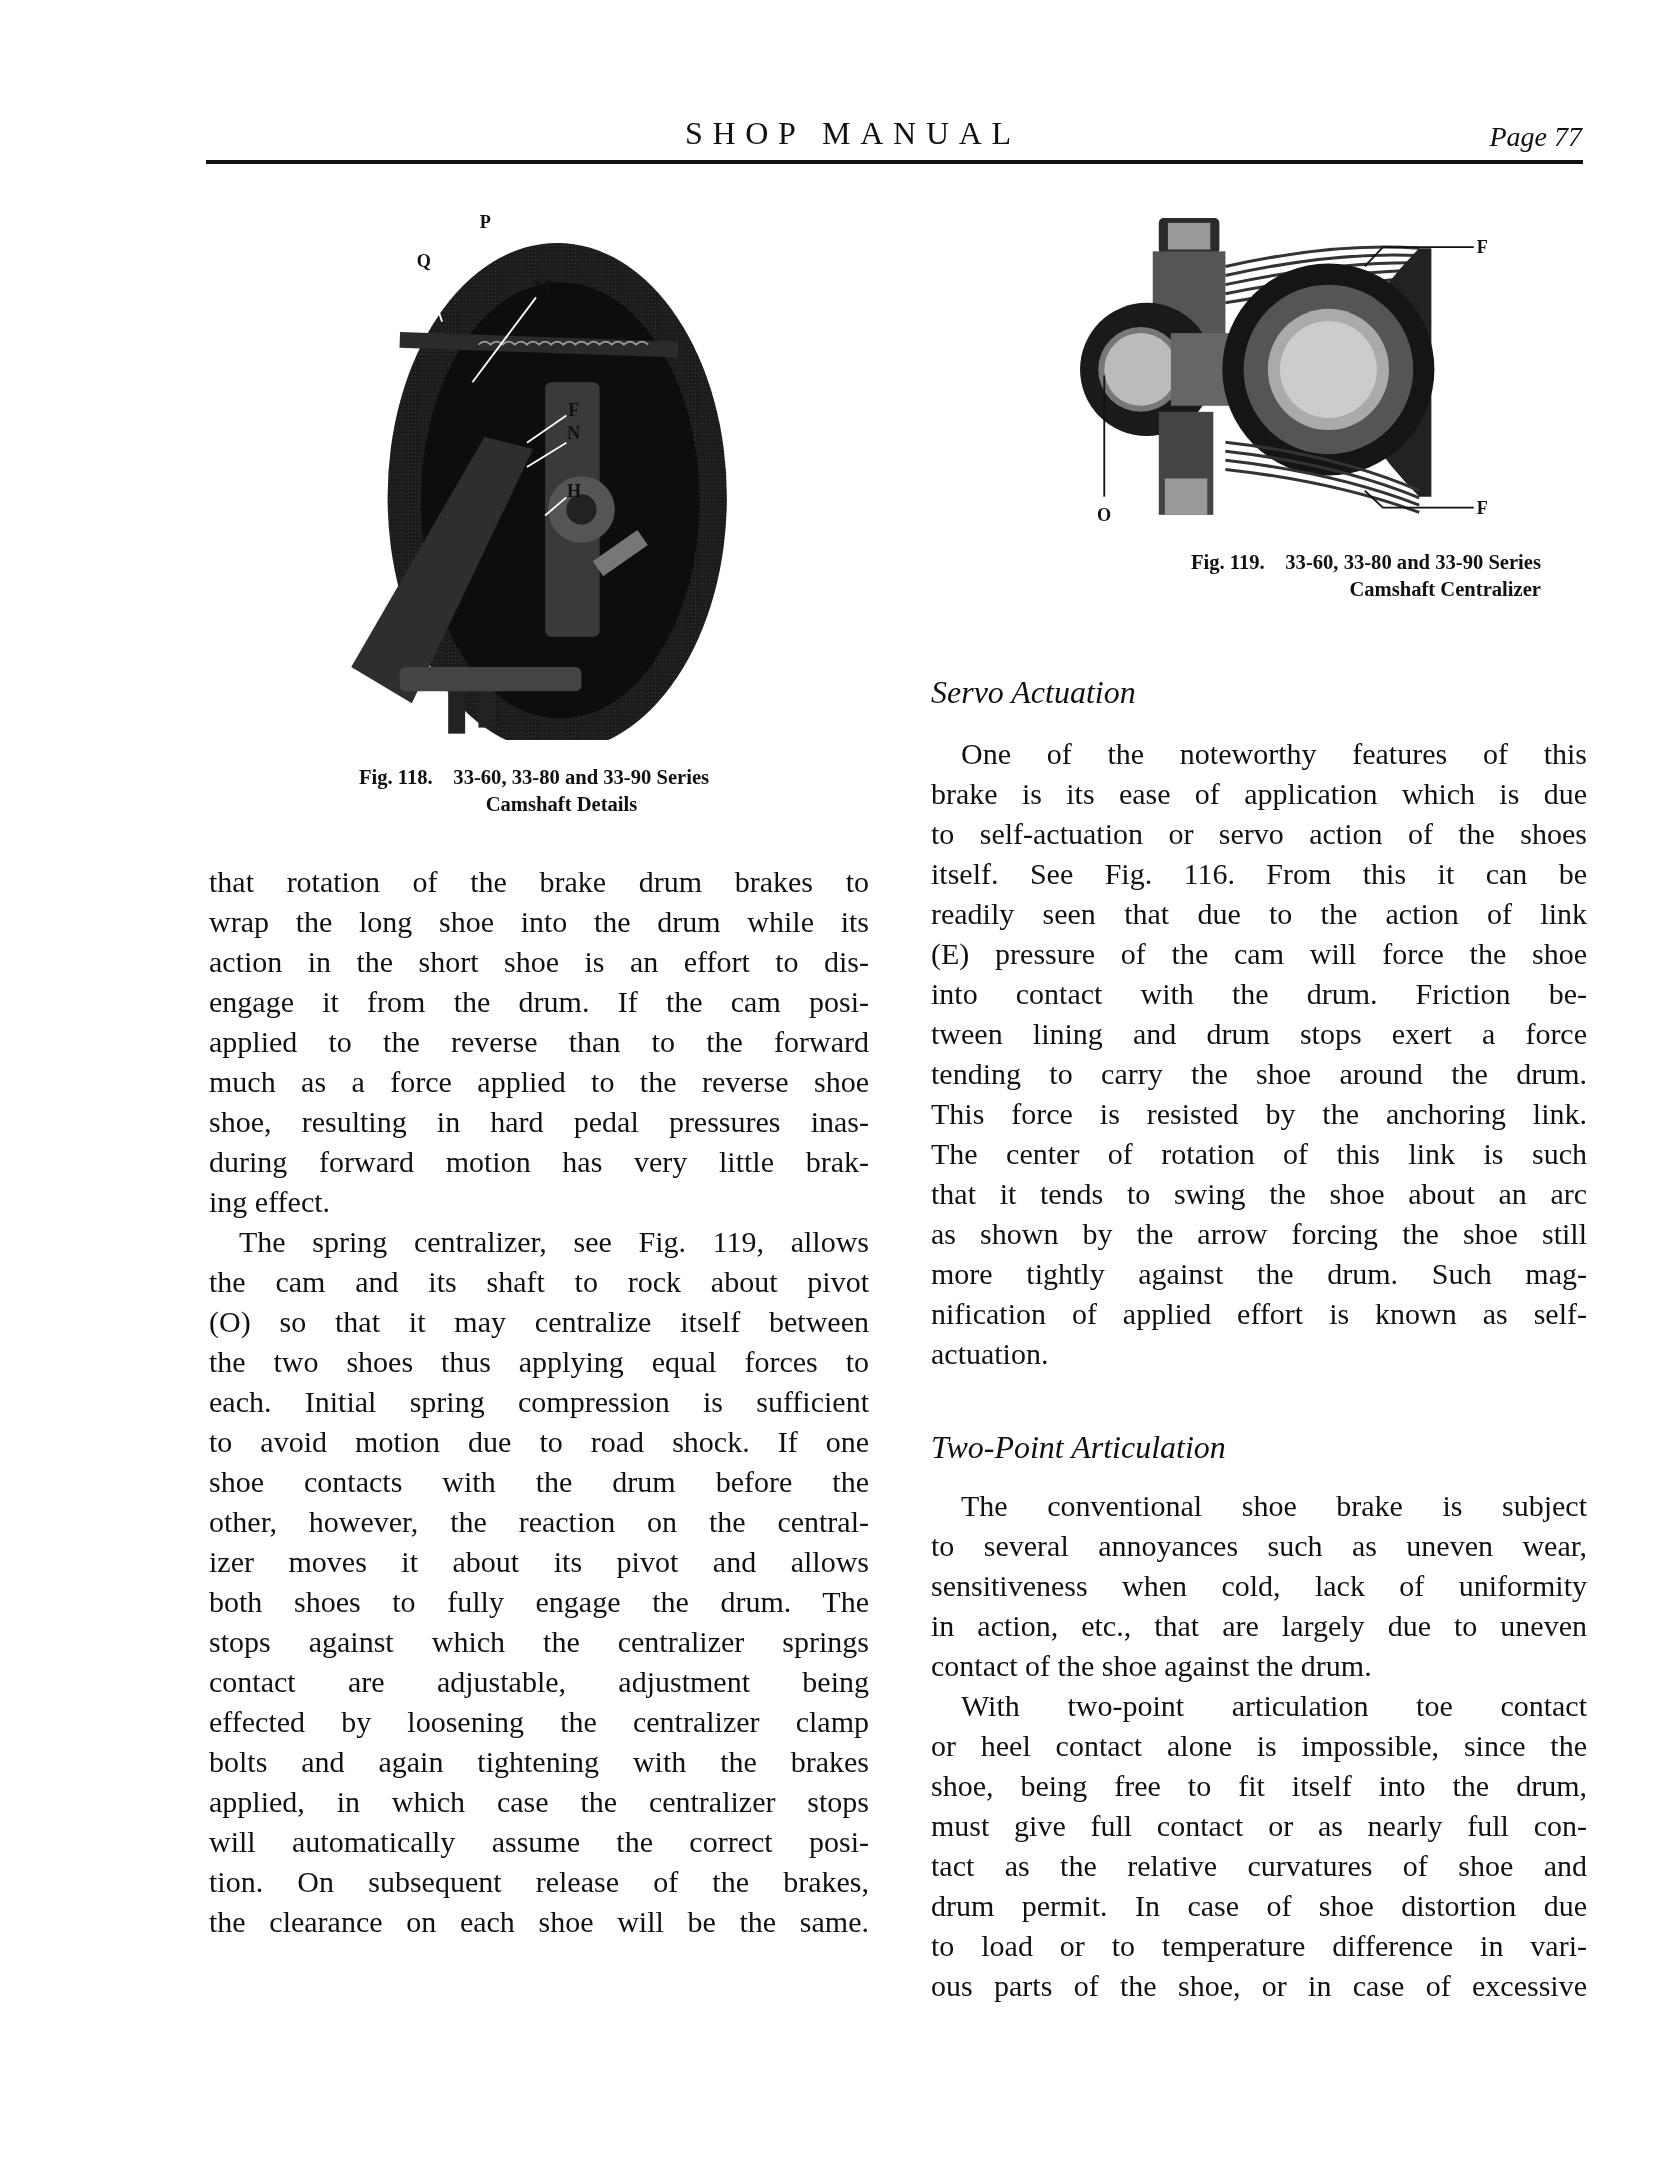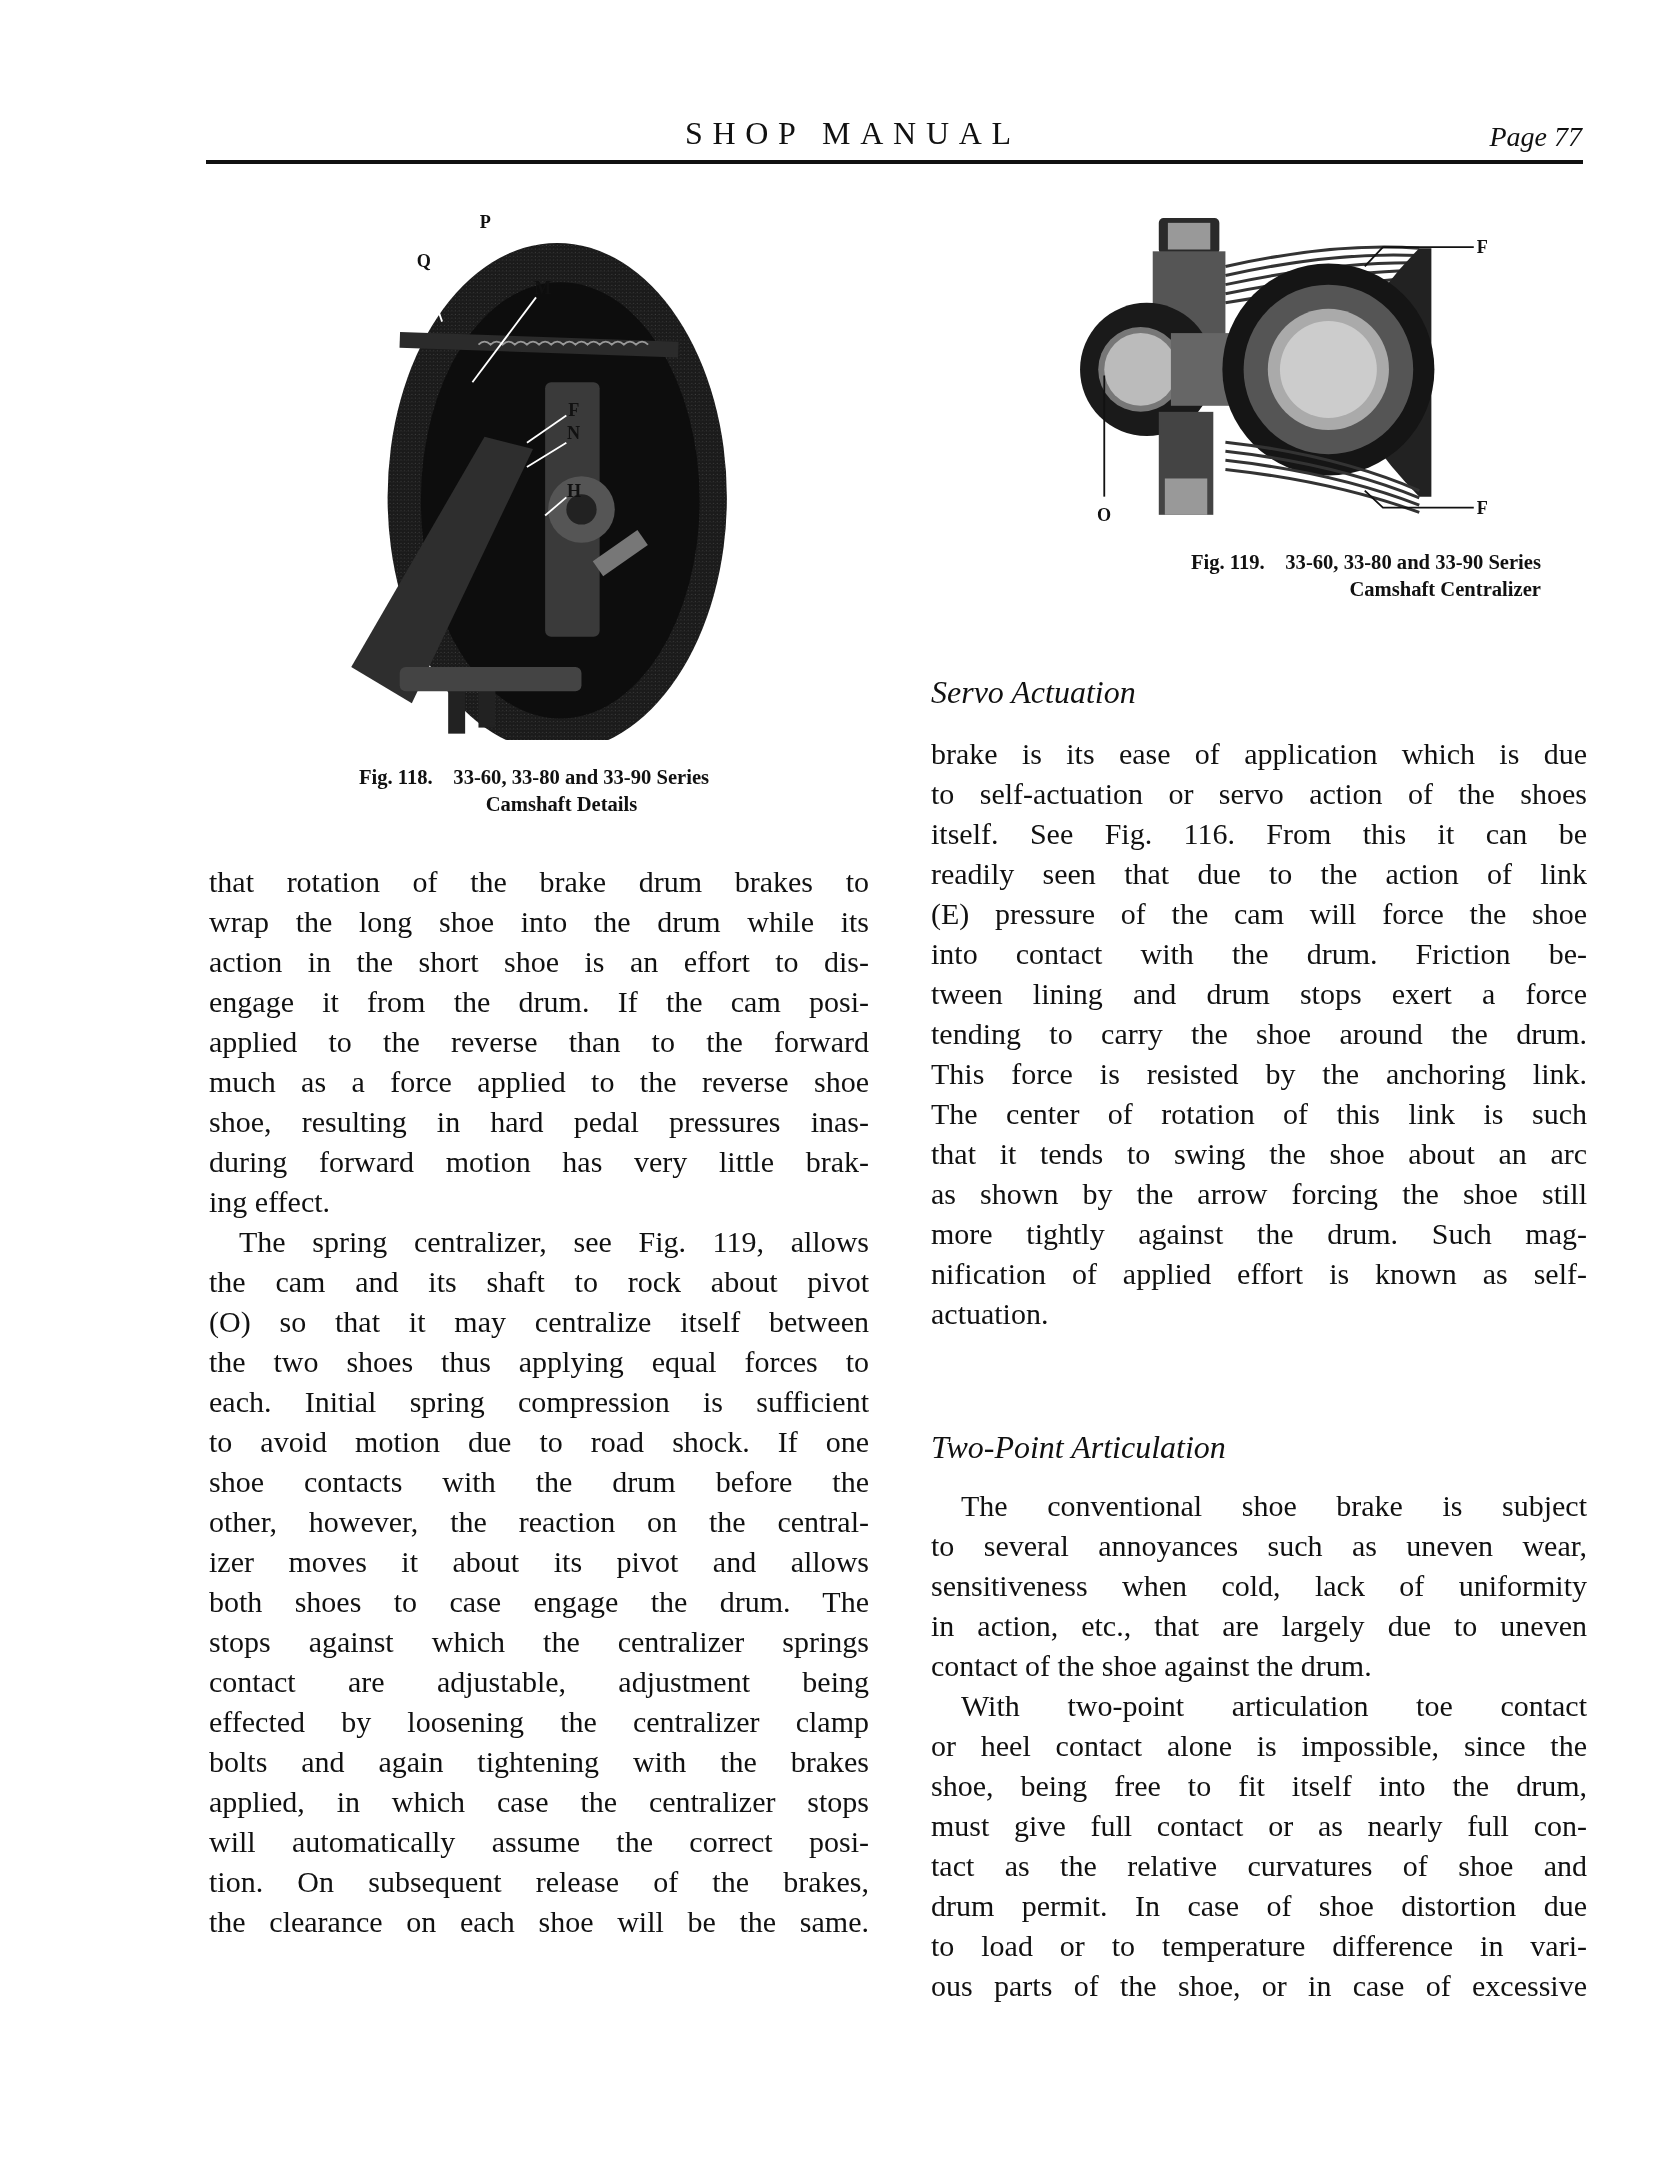--- a/index.html
+++ b/index.html
@@ -155,34 +155,35 @@
   <div>
     <span class="line jl indent">The spring centralizer, see Fig. 119, allows</span>
     <span class="line jl">the cam and its shaft to rock about pivot</span>
     <span class="line jl">(O) so that it may centralize itself between</span>
     <span class="line jl">the two shoes thus applying equal forces to</span>
     <span class="line jl">each.  Initial spring compression is sufficient</span>
     <span class="line jl">to avoid motion due to road shock.  If one</span>
     <span class="line jl">shoe contacts with the drum before the</span>
     <span class="line jl">other, however, the reaction on the central-</span>
     <span class="line jl">izer moves it about its pivot and allows</span>
-    <span class="line jl">both shoes to case engage the drum.  The</span>
+    <span class="line jl">both shoes to fully engage the drum.  The</span>
     <span class="line jl">stops against which the centralizer springs</span>
     <span class="line jl">contact are adjustable, adjustment being</span>
     <span class="line jl">effected by loosening the centralizer clamp</span>
     <span class="line jl">bolts and again tightening with the brakes</span>
     <span class="line jl">applied, in which case the centralizer stops</span>
     <span class="line jl">will automatically assume the correct posi-</span>
     <span class="line jl">tion.  On subsequent release of the brakes,</span>
     <span class="line jl">the clearance on each shoe will be the same.</span>
   </div>
 </div>
 
 <div class="heading" style="left:931px; top:674px;">Servo Actuation</div>
 <div class="col" style="left:931px; top:734px; width:656px;">
+  <span class="line jl indent">One of the noteworthy features of this</span>
   <span class="line jl">brake is its ease of application which is due</span>
   <span class="line jl">to self-actuation or servo action of the shoes</span>
   <span class="line jl">itself.  See Fig. 116.  From this it can be</span>
   <span class="line jl">readily seen that due to the action of link</span>
   <span class="line jl">(E) pressure of the cam will force the shoe</span>
   <span class="line jl">into contact with the drum.  Friction be-</span>
   <span class="line jl">tween lining and drum stops exert a force</span>
   <span class="line jl">tending to carry the shoe around the drum.</span>
   <span class="line jl">This force is resisted by the anchoring link.</span>
   <span class="line jl">The center of rotation of this link is such</span>

